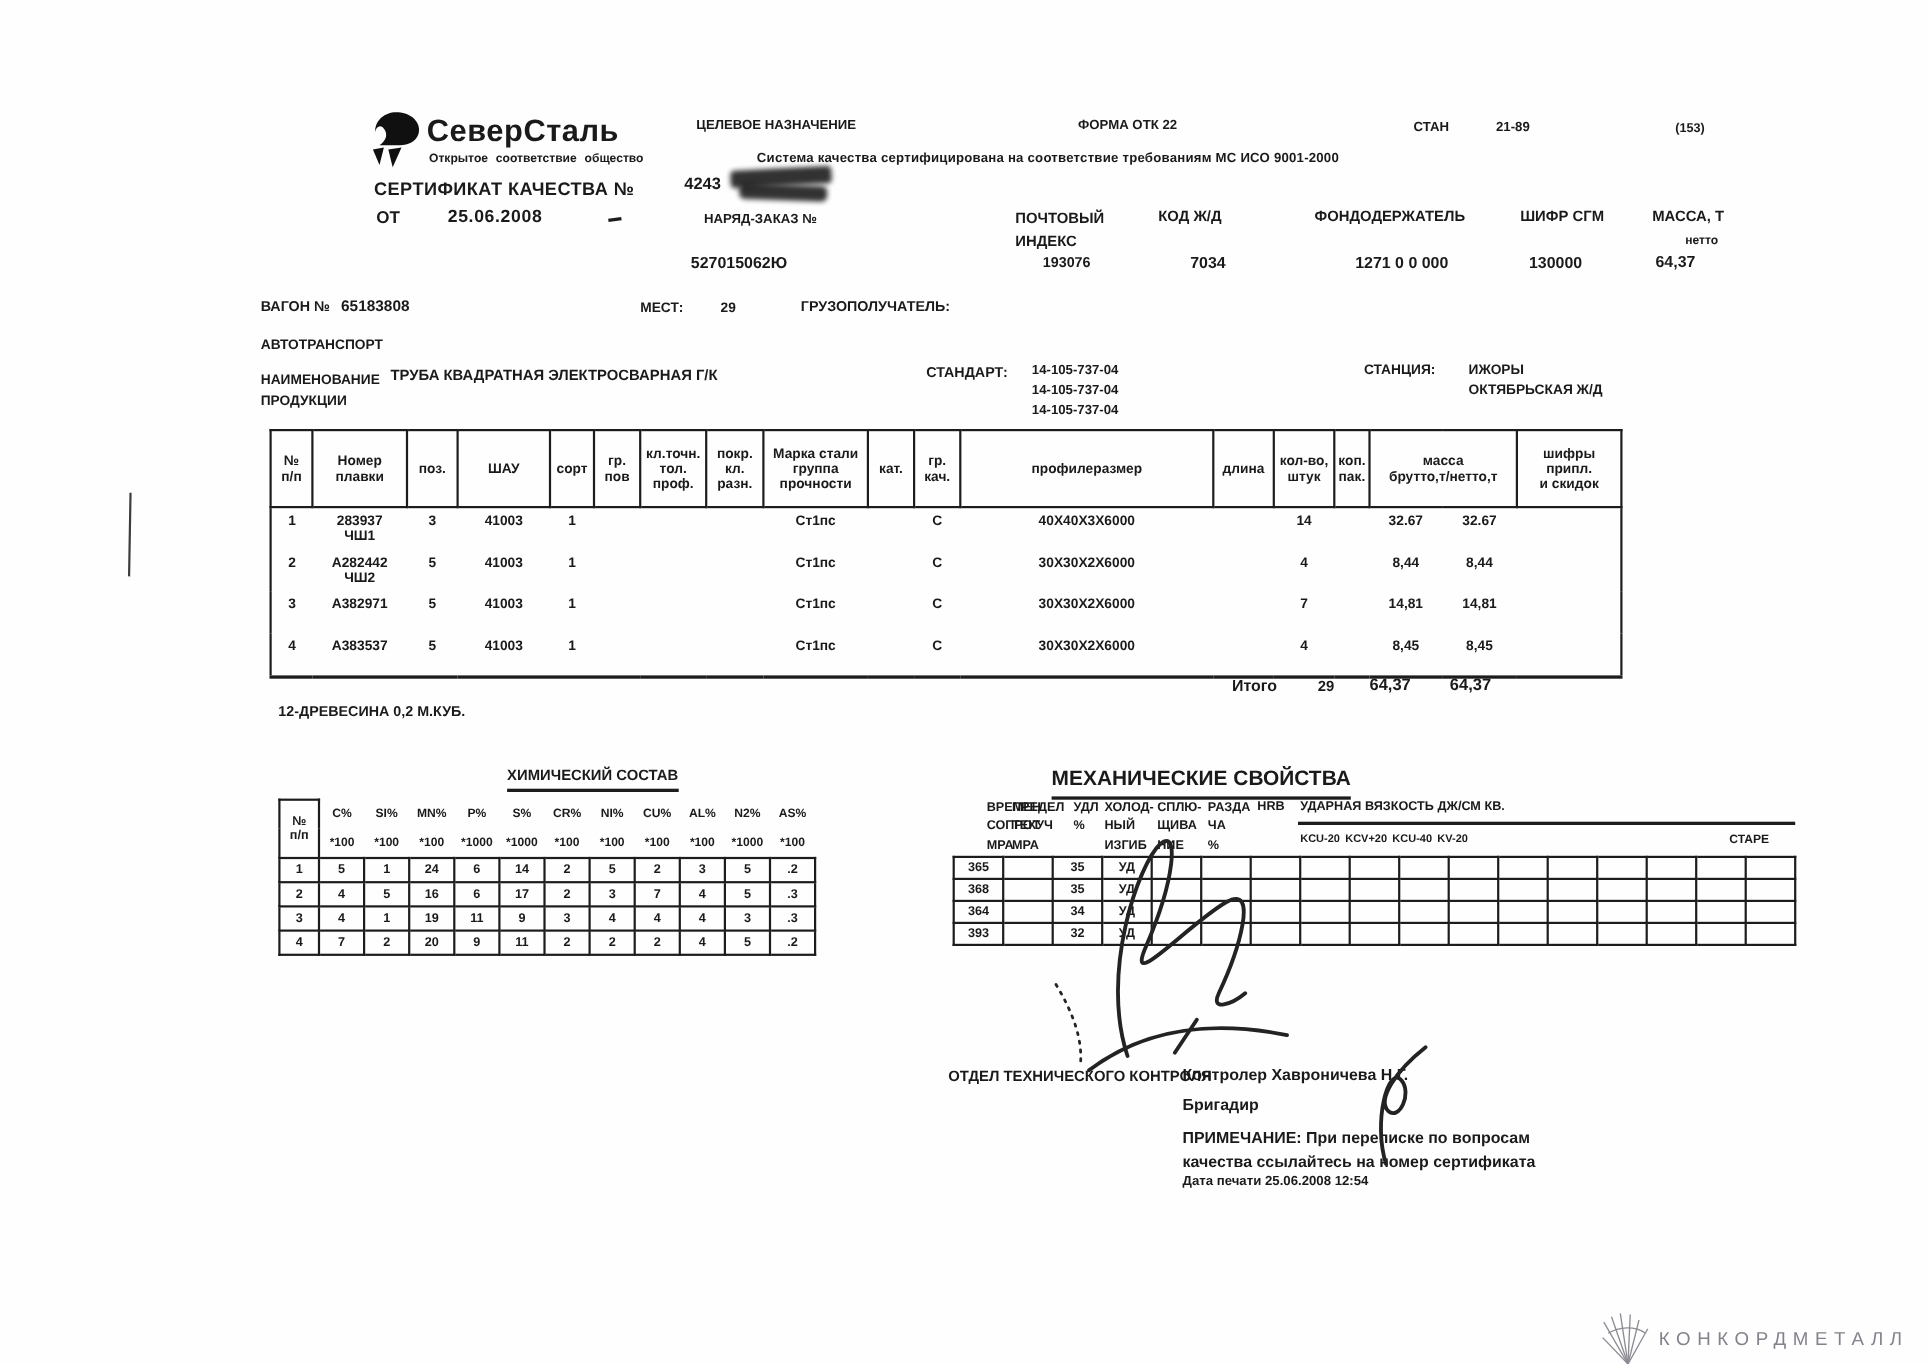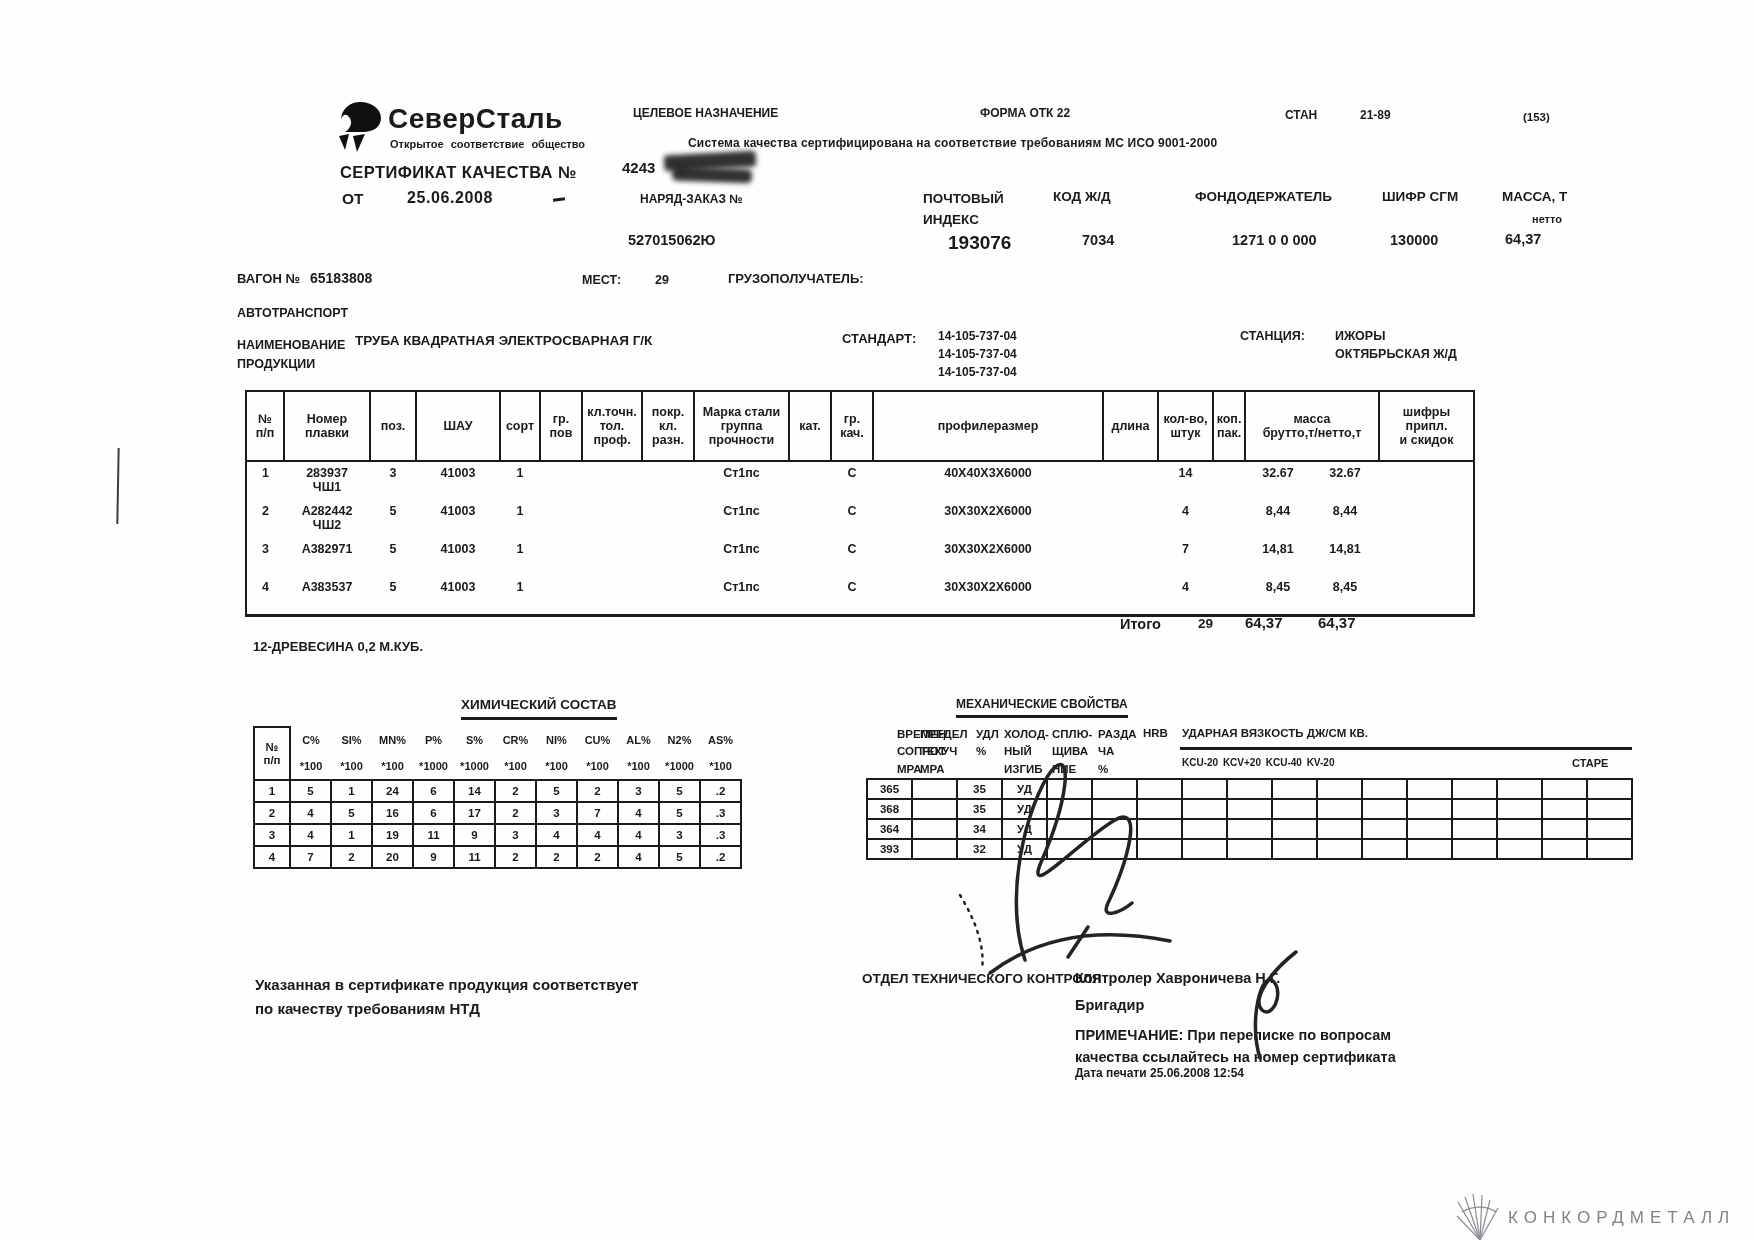--- a/index.html
+++ b/index.html
@@ -55,21 +55,21 @@
   <div class="t" style="left:688px;top:136px;font-size:12px;letter-spacing:.2px;">Система качества сертифицирована на соответствие требованиям МС ИСО 9001-2000</div>
 
   <div class="t" style="left:622px;top:159px;font-size:15px;">4243</div>
   <div class="smudge" style="left:664px;top:153px;width:92px;height:16px;transform:rotate(-3deg);border-radius:4px;"></div>
   <div class="smudge" style="left:672px;top:168px;width:80px;height:14px;transform:rotate(2deg);border-radius:5px;"></div>
 
   <div class="t" style="left:640px;top:192px;font-size:12px;">НАРЯД-ЗАКАЗ №</div>
   <div class="t" style="left:628px;top:231px;font-size:14.5px;">527015062Ю</div>
   <div class="t" style="left:923px;top:189px;font-size:13.5px;line-height:1.55;">ПОЧТОВЫЙ
 ИНДЕКС</div>
-  <div class="t" style="left:948px;top:231px;font-size:19px;">193076</div>
+  <div class="t" style="left:948px;top:231px;font-size:13px;">193076</div>
   <div class="t" style="left:1053px;top:189px;font-size:13.5px;">КОД Ж/Д</div>
   <div class="t" style="left:1082px;top:231px;font-size:14.5px;">7034</div>
   <div class="t" style="left:1195px;top:189px;font-size:13.5px;">ФОНДОДЕРЖАТЕЛЬ</div>
   <div class="t" style="left:1232px;top:231px;font-size:14.5px;text-align:center;">1271 0 0 000</div>
   <div class="t" style="left:1382px;top:189px;font-size:13.5px;">ШИФР СГМ</div>
   <div class="t" style="left:1390px;top:231px;font-size:14.5px;">130000</div>
   <div class="t" style="left:1502px;top:189px;font-size:13.5px;">МАССА, Т</div>
   <div class="t" style="left:1532px;top:213px;font-size:11px;">нетто</div>
   <div class="t" style="left:1505px;top:230px;font-size:14.5px;">64,37</div>
 
@@ -338,21 +338,21 @@
           <td>2</td>
           <td>2</td>
           <td>2</td>
           <td>4</td>
           <td>5</td>
           <td>.2</td>
         </tr>
     </tbody>
   </table>
 
-  <div class="t title-ul" style="left:956px;top:697px;font-size:12px;">МЕХАНИЧЕСКИЕ СВОЙСТВА</div>
+  <div class="t title-ul" style="left:956px;top:697px;font-size:19px;">МЕХАНИЧЕСКИЕ СВОЙСТВА</div>
   <div class="t" style="left:864px;top:726px;font-size:11.5px;line-height:1.5;margin-left:33px;">ВРЕМЕН
 СОПРОТ
 МРА</div>
   <div class="t" style="left:920px;top:726px;font-size:11.5px;line-height:1.5;">ПРЕДЕЛ
 ТЕКУЧ
 МРА</div>
   <div class="t" style="left:976px;top:726px;font-size:11.5px;line-height:1.5;">УДЛ
 %</div>
   <div class="t" style="left:1004px;top:726px;font-size:11.5px;line-height:1.5;">ХОЛОД-
 НЫЙ
@@ -445,22 +445,20 @@
           <td></td>
           <td></td>
           <td></td>
           <td></td>
           <td></td>
           <td></td>
         </tr>
     </tbody>
   </table>
 
-  <div class="t" style="left:255px;top:973px;font-size:15px;line-height:1.6;">Указанная в сертификате продукция соответствует
-по качеству требованиям НТД</div>
   <div class="t" style="left:862px;top:971px;font-size:13.5px;">ОТДЕЛ ТЕХНИЧЕСКОГО КОНТРОЛЯ</div>
   <div class="t" style="left:1075px;top:969px;font-size:14.5px;">Контролер  Хавроничева Н.Г.</div>
   <div class="t" style="left:1075px;top:996px;font-size:14.5px;">Бригадир</div>
   <div class="t" style="left:1075px;top:1024px;font-size:14.5px;line-height:1.55;">ПРИМЕЧАНИЕ: При переписке по вопросам
 качества ссылайтесь на номер сертификата</div>
   <div class="t" style="left:1075px;top:1066px;font-size:12px;">Дата печати 25.06.2008 12:54</div>
 
   <svg style="left:930px;top:745px;" width="290" height="235" viewBox="0 0 290 235">
     <g fill="none" stroke="#232323" stroke-width="3.5" stroke-linecap="round">
       <path d="M95,215 C70,140 105,40 125,22 C142,8 138,55 112,115 C92,160 150,95 185,75 C215,58 196,120 178,158 C170,175 190,168 202,158"></path>

